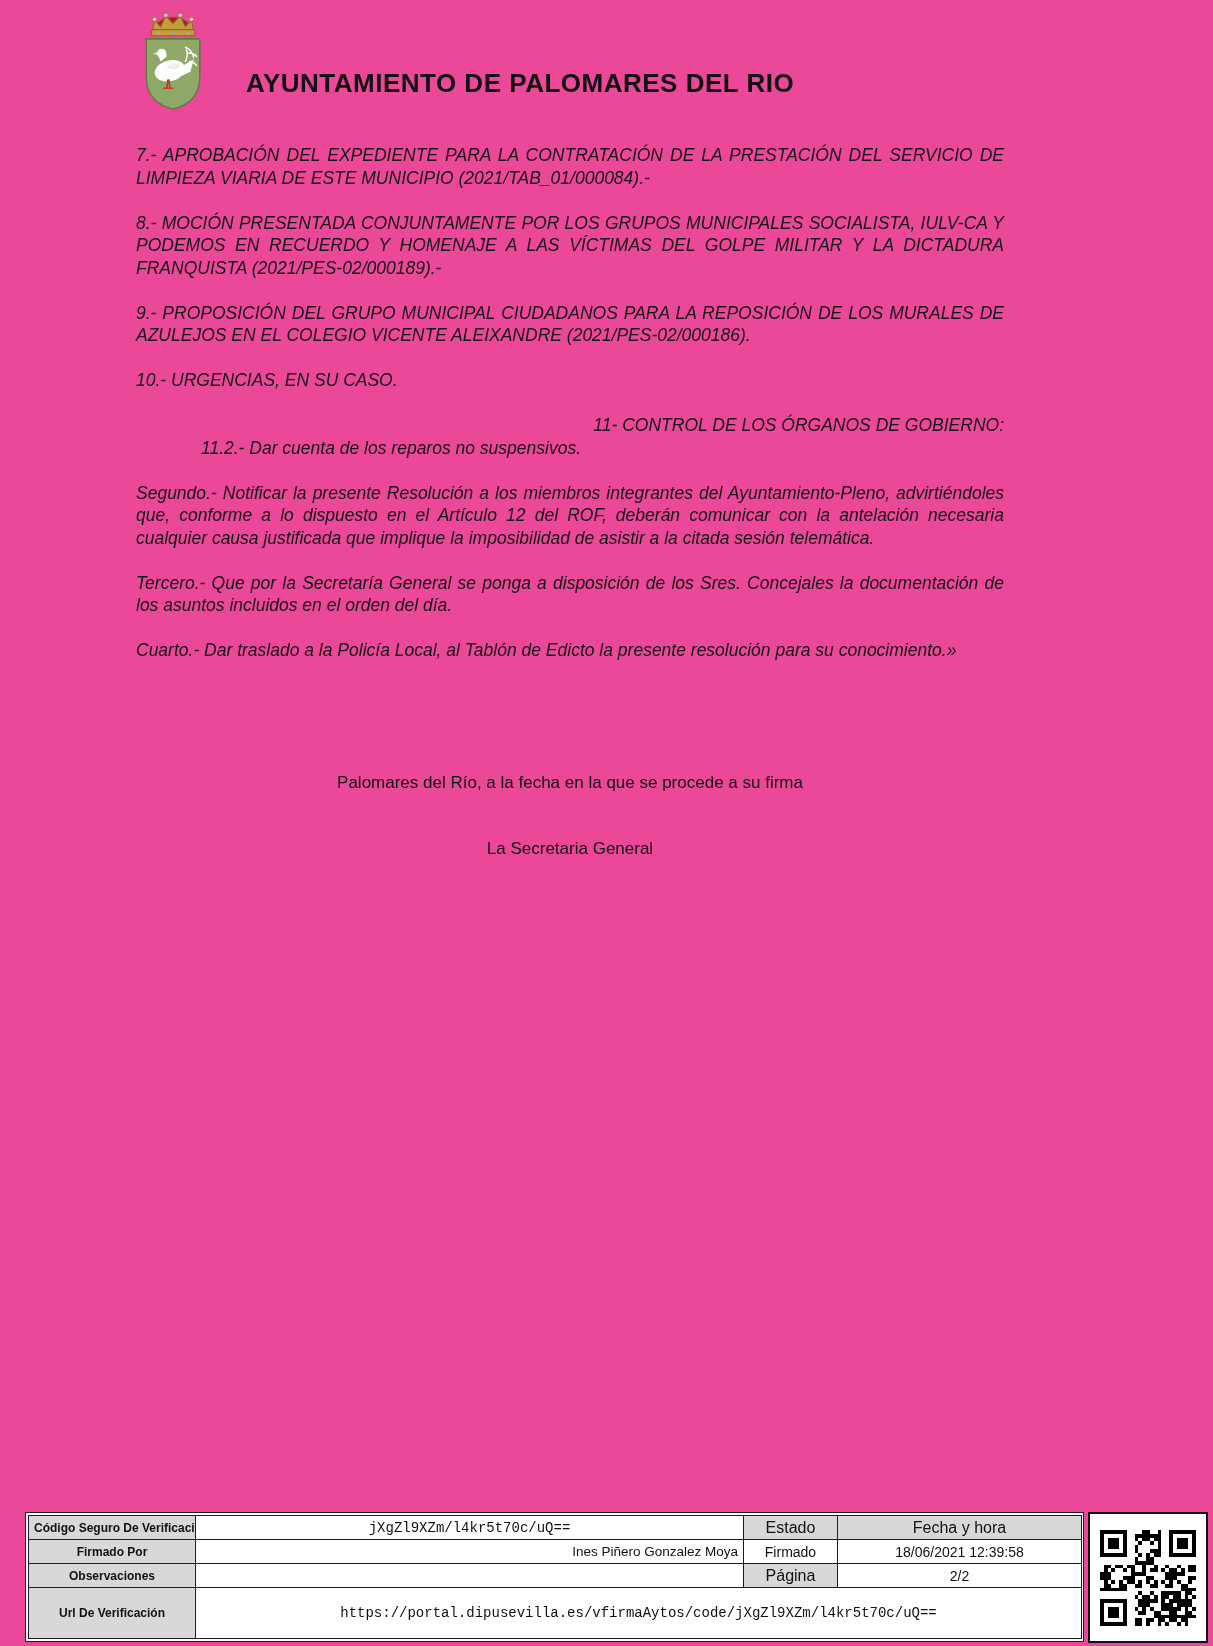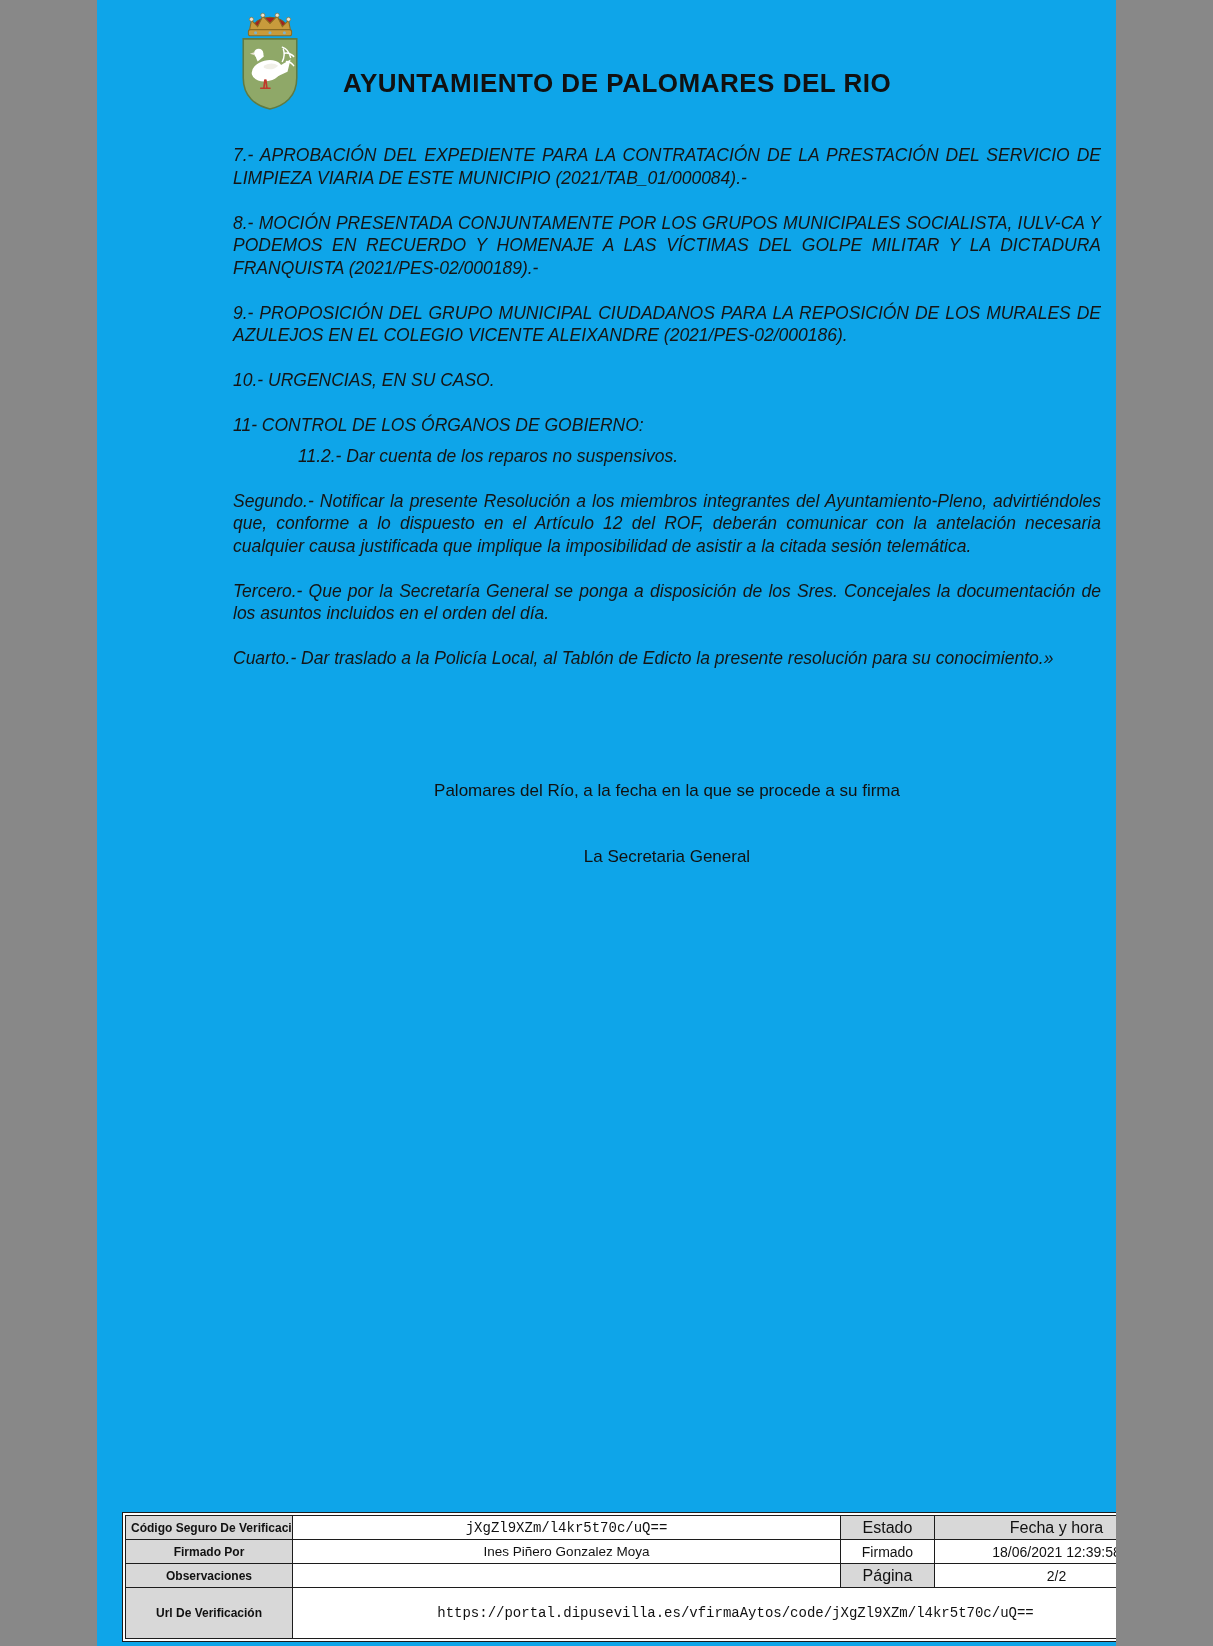--- a/index.html
+++ b/index.html
@@ -1,35 +1,35 @@
 <!DOCTYPE html>
 <html><head>
 <meta charset="utf-8">
 <style>
   html,body{margin:0;padding:0;background:#888;}
   .page{
-    position:relative;width:1019px;height:1646px;background:#0ea5e9;
+    position:relative;width:1213px;height:1646px;background:#ec4899;
     font-family:"Liberation Sans",sans-serif;color:#1b1b1b;overflow:hidden;
     margin:0 auto;
   }
   
   .crest{position:absolute;left:138px;top:8px;width:70px;height:104px;}
   .doc-title{
     position:absolute;left:246px;top:68px;width:760px;
     font-size:26px;font-weight:bold;letter-spacing:.5px;color:#111;
     white-space:nowrap;
   }
   
   .doc-body{
     position:absolute;left:136px;top:144px;width:868px;
     font-size:17.5px;line-height:22.5px;font-style:italic;color:#151515;
   }
   .doc-body p{margin:0 0 22.5px 0;}
   .doc-body p.jt{text-align:justify;}
-  .doc-body p.mb0{margin-bottom:8px;}
+  .doc-body p.mb0{margin-bottom:0;text-align:right;}
   .doc-body p.sub{padding-left:65px;margin-bottom:0;}
   .doc-body p.sub-last{padding-left:65px;margin-bottom:22.5px;}
   .place-line{
     margin-top:110px !important;text-align:center;font-style:normal;
     font-size:17px;color:#111;
   }
   .signer-line{
     margin-top:44px !important;text-align:center;font-style:normal;
     font-size:17px;color:#111;
   }
@@ -46,21 +46,21 @@
     border:1px solid #1c1c1c;padding:0 5px;vertical-align:middle;
     overflow:hidden;white-space:nowrap;
   }
   td.lbl{
     background:#d8d8d8;text-align:center;font-weight:bold;font-size:12px;
   }
   td.hdr{
     background:#d8d8d8;text-align:center;font-weight:normal;font-size:16px;
   }
   td.val-center{text-align:center;}
-  td.val-left{text-align:center;font-size:13.5px;}
+  td.val-left{text-align:right;font-size:13.5px;}
   td.mono{
     font-family:"Liberation Mono",monospace;font-size:14px;text-align:center;
     letter-spacing:0;
   }
   tr.r1 td,tr.r2 td,tr.r3 td{height:23px;}
   tr.r4 td{height:50px;}
   .qr-box{
     position:absolute;left:1088px;top:1512px;width:116px;height:127px;
     border:2px solid #111;background:#fff;display:flex;
     align-items:center;justify-content:center;

